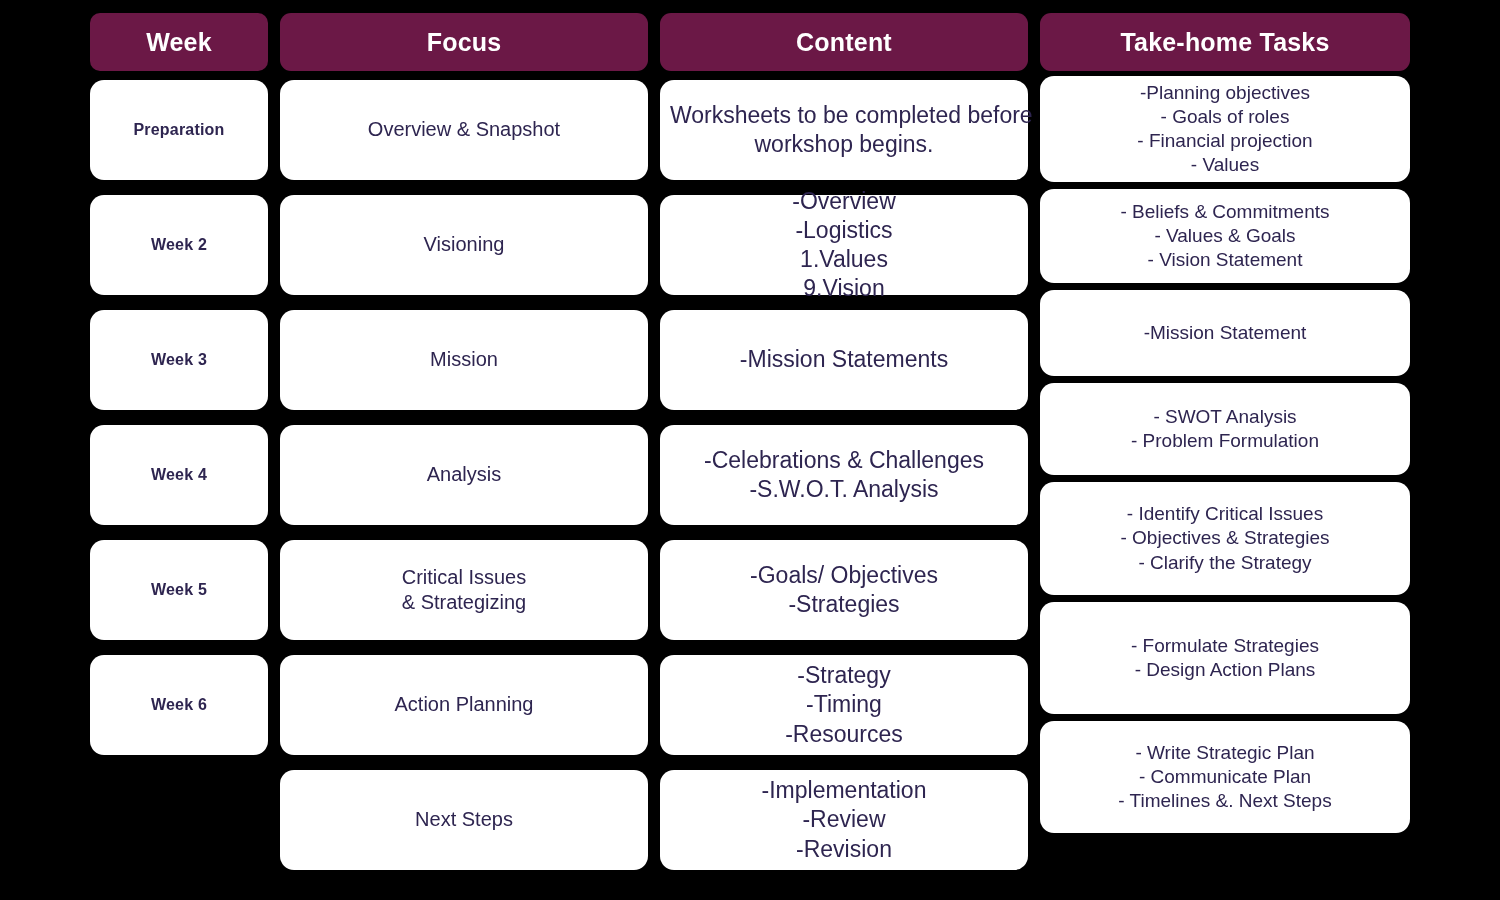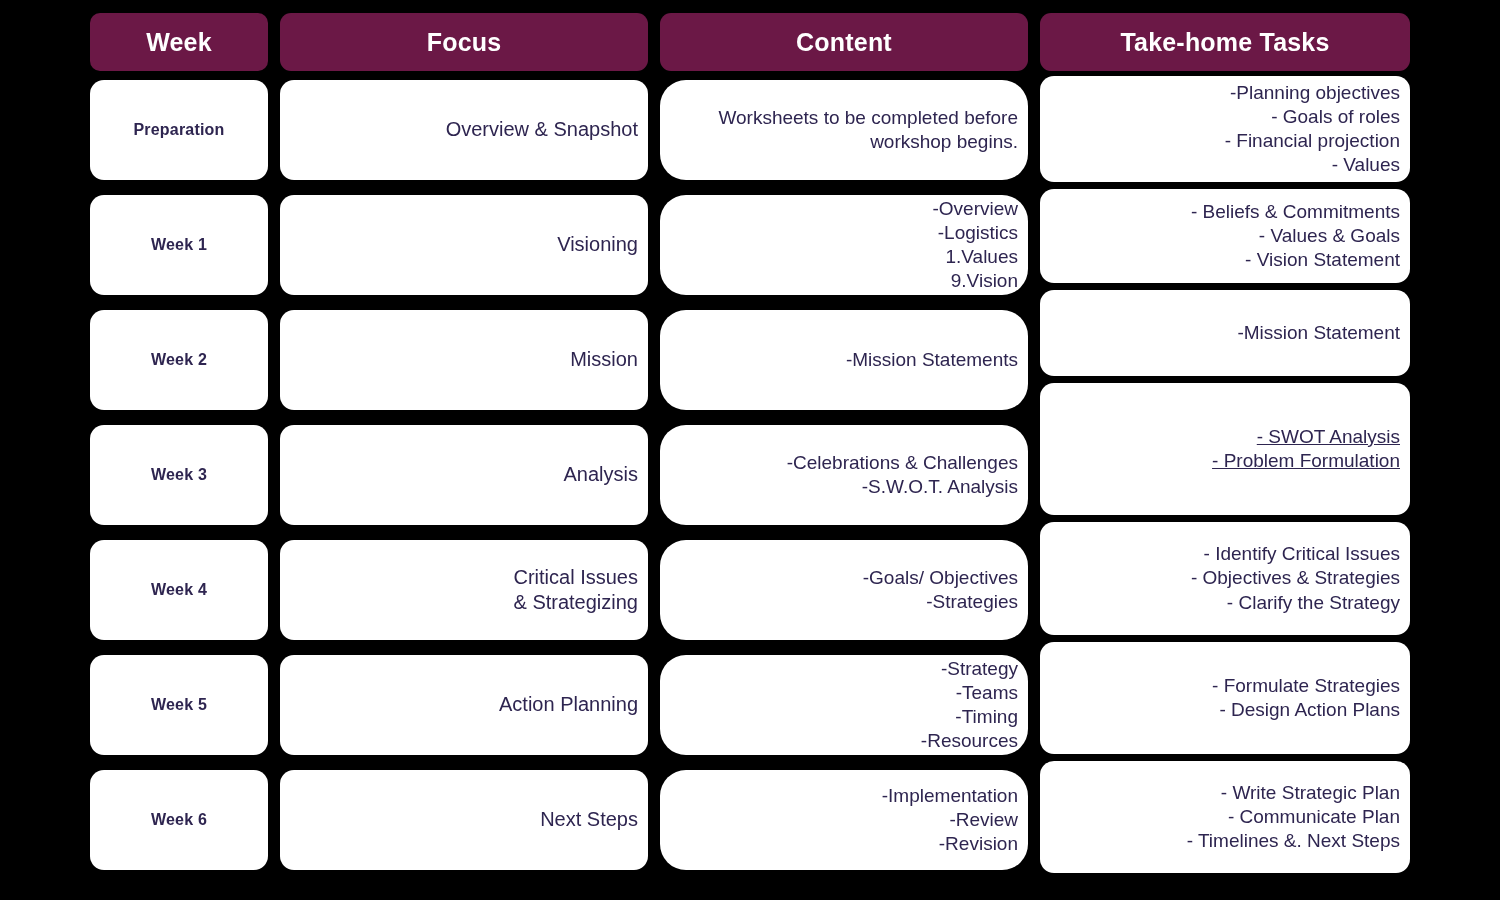--- a/index.html
+++ b/index.html
@@ -83,49 +83,47 @@
     margin-bottom: 15px;
     font-size: 20px;
     font-weight: normal;
     line-height: 1.26;
   }
 
   
   .col-3 .cell {
     height: 100px;
     margin-bottom: 15px;
-    font-size: 19px;
+    font-size: 23px;
     font-weight: normal;
     line-height: 1.27;
-    border-radius: 26px;
   }
 
   
   .col-4 {
     margin-top: -4px;
   }
   .col-4 .cell {
     height: 108px;
     margin-bottom: 7px;
     font-size: 19px;
     font-weight: normal;
     line-height: 1.27;
   }
   .col-4 .cell.tall-1 { height: 106px; }
   .col-4 .cell.tall-2 { height: 94px; }
   .col-4 .cell.tall-3 { height: 86px; }
-  .col-4 .cell.tall-4 { height: 132px; text-decoration: underline; }
+  .col-4 .cell.tall-4 { height: 92px; }
   .col-4 .cell.tall-5 { height: 113px; }
   .col-4 .cell.tall-6 { height: 112px; }
   .col-4 .cell.tall-7 { height: 112px; }
 
   .cell-lines {
     display: block;
     width: 100%;
-    text-align: right;
   }
   .cell-line {
     display: block;
     white-space: pre;
   }
 </style>
 </head>
 <body>
 
 <div id="schedule-table">
@@ -143,23 +141,20 @@
     <div class="header-cell">
       <span>Take-home Tasks</span>
     </div>
   </div>
 
   <div class="body-cols">
 
     <div class="col-stack col-1">
       <div class="cell">
           <span>Preparation</span>
-        </div>
-      <div class="cell">
-          <span>Week 1</span>
         </div>
       <div class="cell">
           <span>Week 2</span>
         </div>
       <div class="cell">
           <span>Week 3</span>
         </div>
       <div class="cell">
           <span>Week 4</span>
         </div>
@@ -238,21 +233,20 @@
       </div>
       <div class="cell">
         <span class="cell-lines">
           <span class="cell-line">-Goals/ Objectives</span>
           <span class="cell-line">-Strategies</span>
         </span>
       </div>
       <div class="cell">
         <span class="cell-lines">
           <span class="cell-line">-Strategy</span>
-          <span class="cell-line">-Teams</span>
           <span class="cell-line">-Timing</span>
           <span class="cell-line">-Resources</span>
         </span>
       </div>
       <div class="cell">
         <span class="cell-lines">
           <span class="cell-line">-Implementation</span>
           <span class="cell-line">-Review</span>
           <span class="cell-line">-Revision</span>
         </span>

